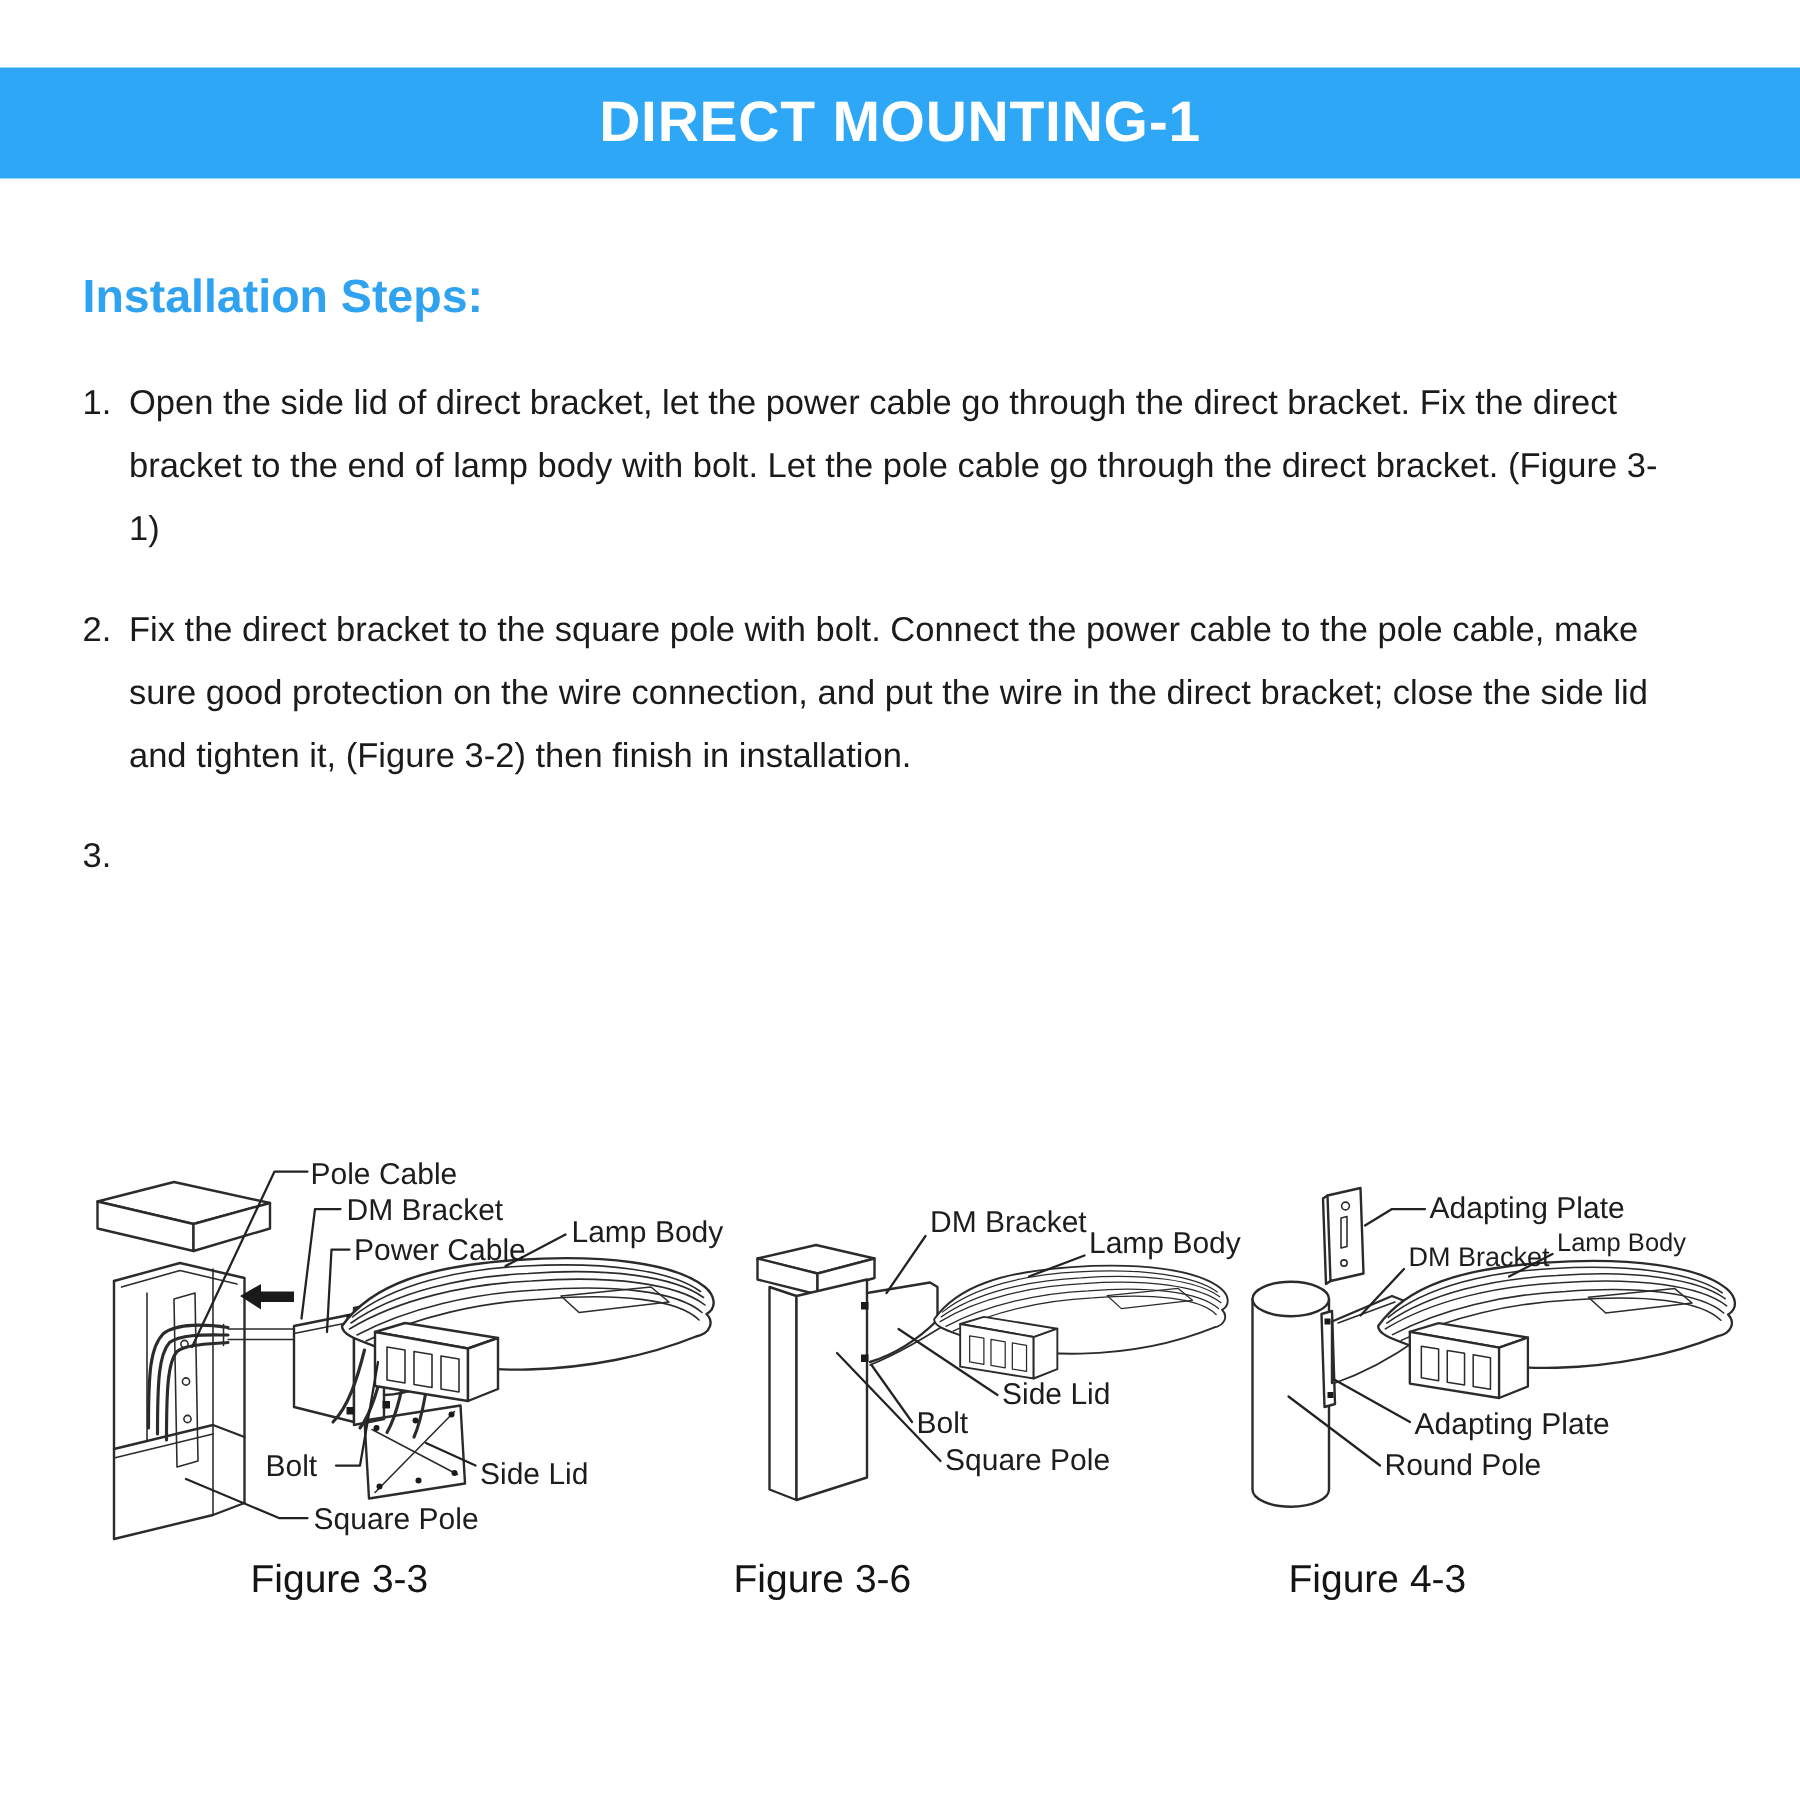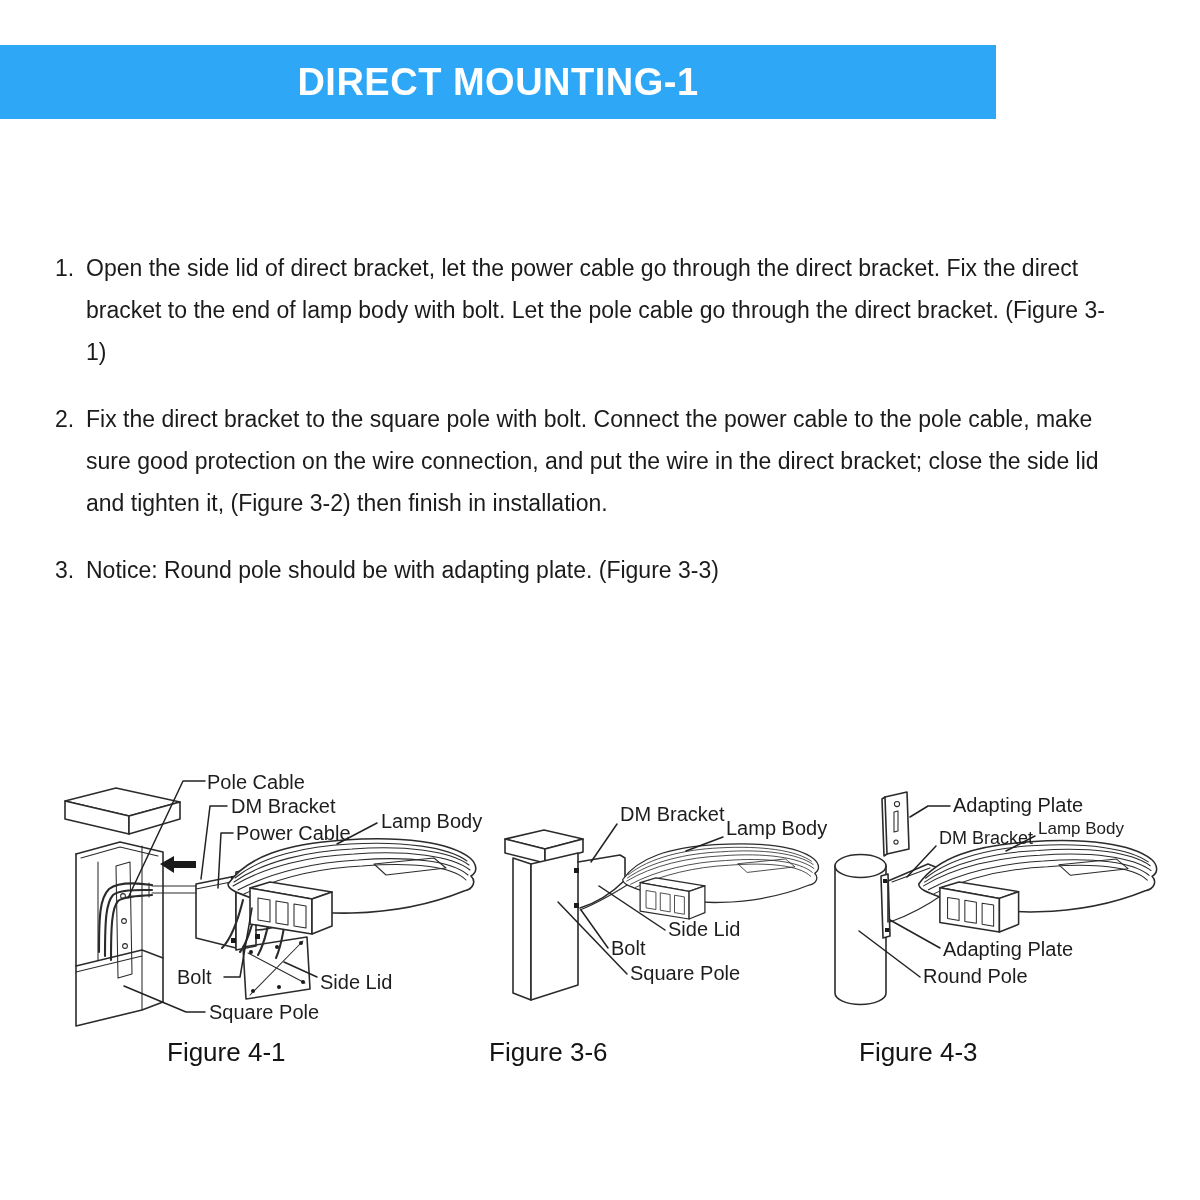--- a/index.html
+++ b/index.html
@@ -1,20 +1,20 @@
 <!DOCTYPE html>
 <html><head>
 <meta charset="utf-8">
 <style>
   html,body{margin:0;padding:0;background:#ffffff;}
   body{width:1200px;height:1200px;position:relative;
        font-family:"Liberation Sans","DejaVu Sans",sans-serif;color:#1c1c1c;}
   .page{position:absolute;left:0;top:0;width:1200px;height:1200px;background:#fff;overflow:hidden;}
 
-  .banner{position:absolute;left:0;top:45px;width:996px;height:74px;background:#2ea7f7;
+  .banner{position:absolute;left:0;top:45px;width:1200px;height:74px;background:#2ea7f7;
           display:flex;align-items:center;justify-content:center;}
   .banner h1{margin:0;color:#ffffff;font-size:38px;font-weight:bold;letter-spacing:.5px;}
 
   .section-heading{position:absolute;left:55px;top:180px;margin:0;
                    font-size:31px;font-weight:bold;color:#2fa3ef;}
 
   .steps{position:absolute;left:55px;top:247px;width:1062px;margin:0;padding:0;list-style:none;
          font-size:23px;line-height:42px;color:#1b1b1b;}
   .step{position:relative;padding-left:31px;margin-bottom:25px;}
   .step .num{position:absolute;left:0;top:0;}
@@ -36,33 +36,33 @@
 </style>
 </head>
 <body>
 
 <div class="page">
 
   <header class="banner">
     <h1>DIRECT MOUNTING-1</h1>
   </header>
 
+  <h2 class="section-heading">Installation Steps:</h2>
 
   <ol class="steps">
     <li class="step">
       <span class="num">1.</span>
       <span class="txt">Open the side lid of direct bracket, let the power cable go through the direct bracket. Fix the direct bracket to the end of lamp body with bolt. Let the pole cable go through the direct bracket. (Figure 3-1)</span>
     </li>
     <li class="step">
       <span class="num">2.</span>
       <span class="txt">Fix the direct bracket to the square pole with bolt. Connect the power cable to the pole cable, make sure good protection on the wire connection, and put the wire in the direct bracket; close the side lid and tighten it, (Figure 3-2) then finish in installation.</span>
     </li>
     <li class="step">
       <span class="num">3.</span>
-      <span class="txt">Notice: Round pole should be with adapting plate. (Figure 3-3)</span>
     </li>
   </ol>
 
   <svg class="fig-svg" style="left:55px;top:760px;" width="450" height="275" viewBox="55 760 450 275">
     <defs>
       <g id="lamp">
         <path class="ln" style="fill:#fff" d="M6,50 C26,22 64,10 122,6 C180,2 228,8 248,24 C255,30 256,38 249,42 C254,47 252,55 242,57 C210,70 170,78 130,79 C96,80 58,74 32,65 C16,59 6,56 6,50 Z"></path>
         <path class="thin" d="M13,44 C40,22 85,12 128,10 C182,7 226,13 245,27"></path>
         <path class="thin" d="M12,48 C42,27 87,17 130,15 C184,11 228,17 247,31"></path>
         <path class="thin" d="M11,52 C44,32 89,22 132,20 C186,16 230,22 248,36"></path>
@@ -227,17 +227,17 @@
     <path class="leader" d="M940,948 L890,920"></path>
     <path class="leader" d="M920,977 L859,931"></path>
 
     <text class="lbl" x="953" y="812">Adapting Plate</text>
     <text class="lbl-sm" x="939" y="844">DM Bracket</text>
     <text class="lbl-xs" x="1038" y="834">Lamp Body</text>
     <text class="lbl" x="943" y="956">Adapting Plate</text>
     <text class="lbl" x="923" y="983">Round Pole</text>
   </svg>
 
-  <div class="fig-caption" style="left:167px;top:1037px;">Figure 4-1</div>
+  <div class="fig-caption" style="left:167px;top:1037px;">Figure 3-3</div>
   <div class="fig-caption" style="left:489px;top:1037px;">Figure 3-6</div>
   <div class="fig-caption" style="left:859px;top:1037px;">Figure 4-3</div>
 
 </div>
 
 </body></html>

